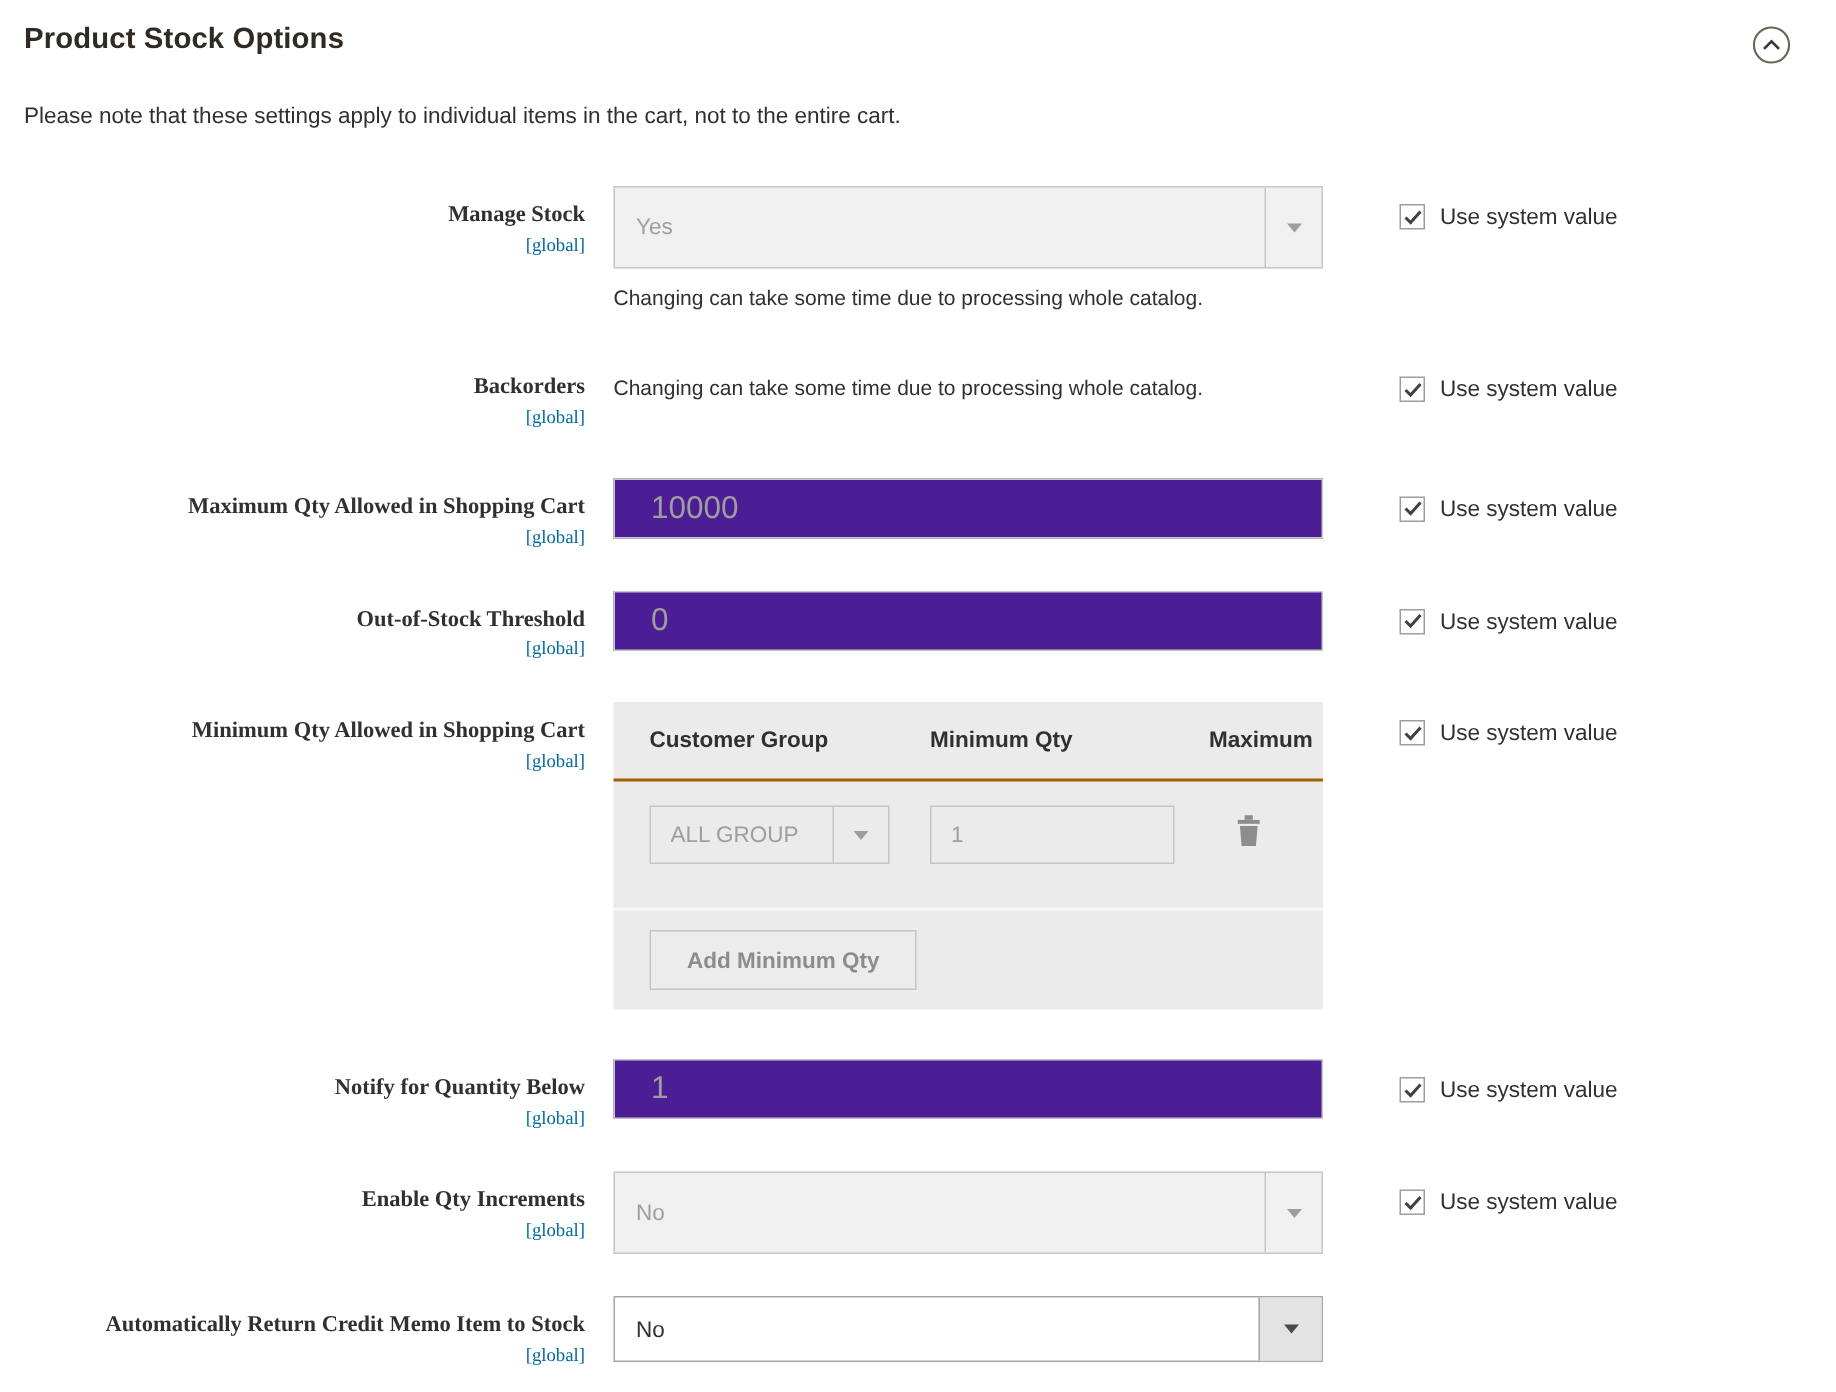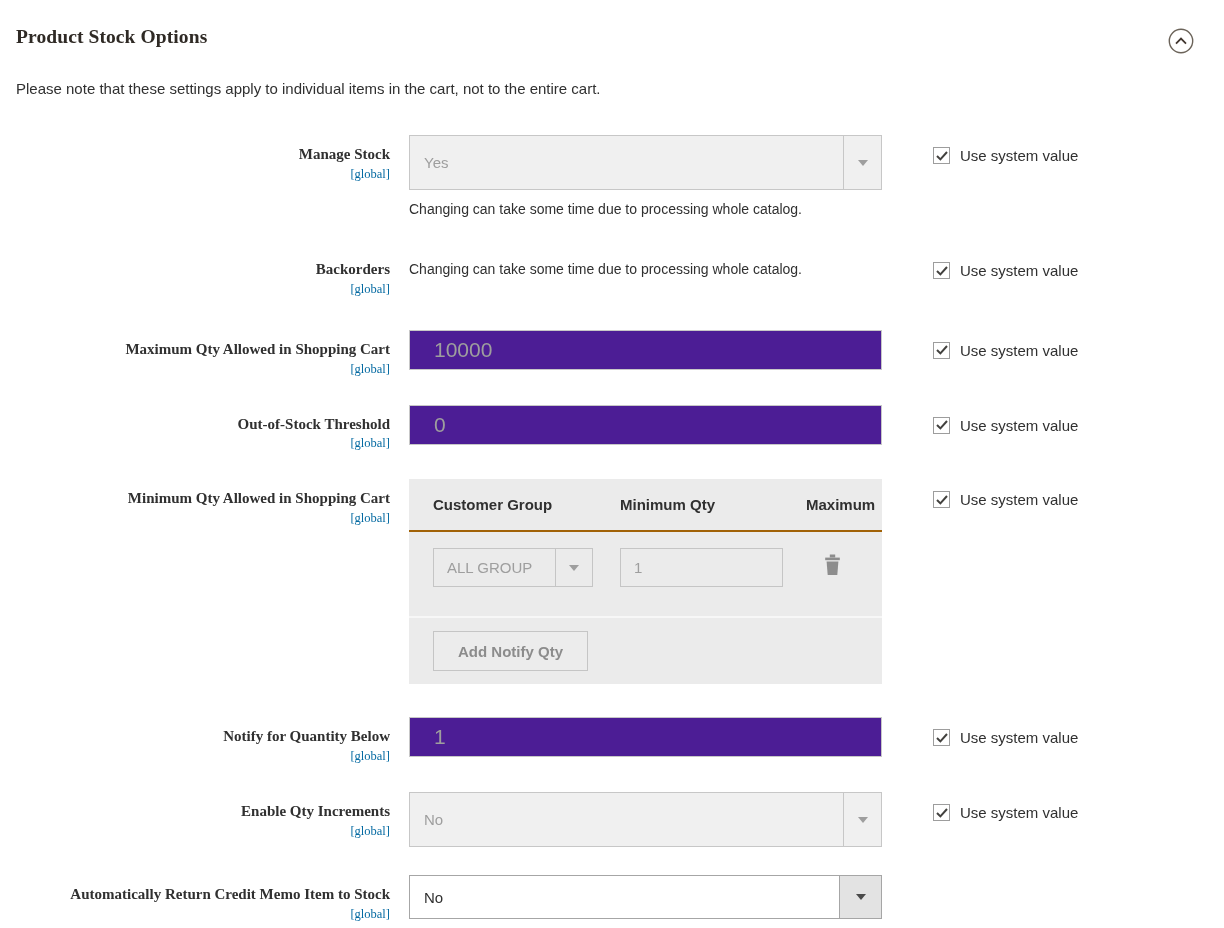--- a/index.html
+++ b/index.html
@@ -7,22 +7,21 @@
   body {
     width:1224px; height:928px; background:#ffffff;
     font-family:"Liberation Sans", sans-serif; color:#303030;
     overflow:hidden;
   }
   .panel { padding:0 16px; }
 
   
   .panel-head {
     display:flex; justify-content:space-between; align-items:flex-start;
-    padding-top:26px;
-    font-family:Liberation Serif, serif;
+    padding-top:15px;
   }
   .panel-title {
     margin:0; font-size:19.5px; font-weight:bold; color:#2f2a25; letter-spacing:.1px;
   }
   .collapse-btn {
     background:none; border:none; padding:0; margin:2px 14px 0 0; cursor:pointer; line-height:0;
   }
   .panel-note {
     margin:26px 0 38px 0; font-size:15px; color:#303030;
   }
@@ -232,21 +231,21 @@
                 <svg width="19" height="22" viewBox="0 0 19 22">
                   <rect x="6.8" y="0.5" width="5.4" height="3" fill="#8d8d8d"></rect>
                   <rect x="2.2" y="3.6" width="14.6" height="2.6" fill="#8d8d8d"></rect>
                   <path d="M3.6 7.6 h11.8 l-1.1 13.4 h-9.6 z" fill="#8d8d8d"></path>
                 </svg>
               </span>
             </button>
           </div>
         </div>
         <div class="mt-foot">
-          <button class="add-btn">Add Notify Qty</button>
+          <button class="add-btn">Add Minimum Qty</button>
         </div>
       </div>
     </div>
     <label class="usv">
       <span class="checkbox">
         <svg width="12" height="10" viewBox="0 0 12 10">
             <path d="M1 5 L4.4 8.4 L11 1" fill="none" stroke="#42413e" stroke-width="2"></path>
           </svg>
       </span>
       <span class="usv-label">Use system value</span>

